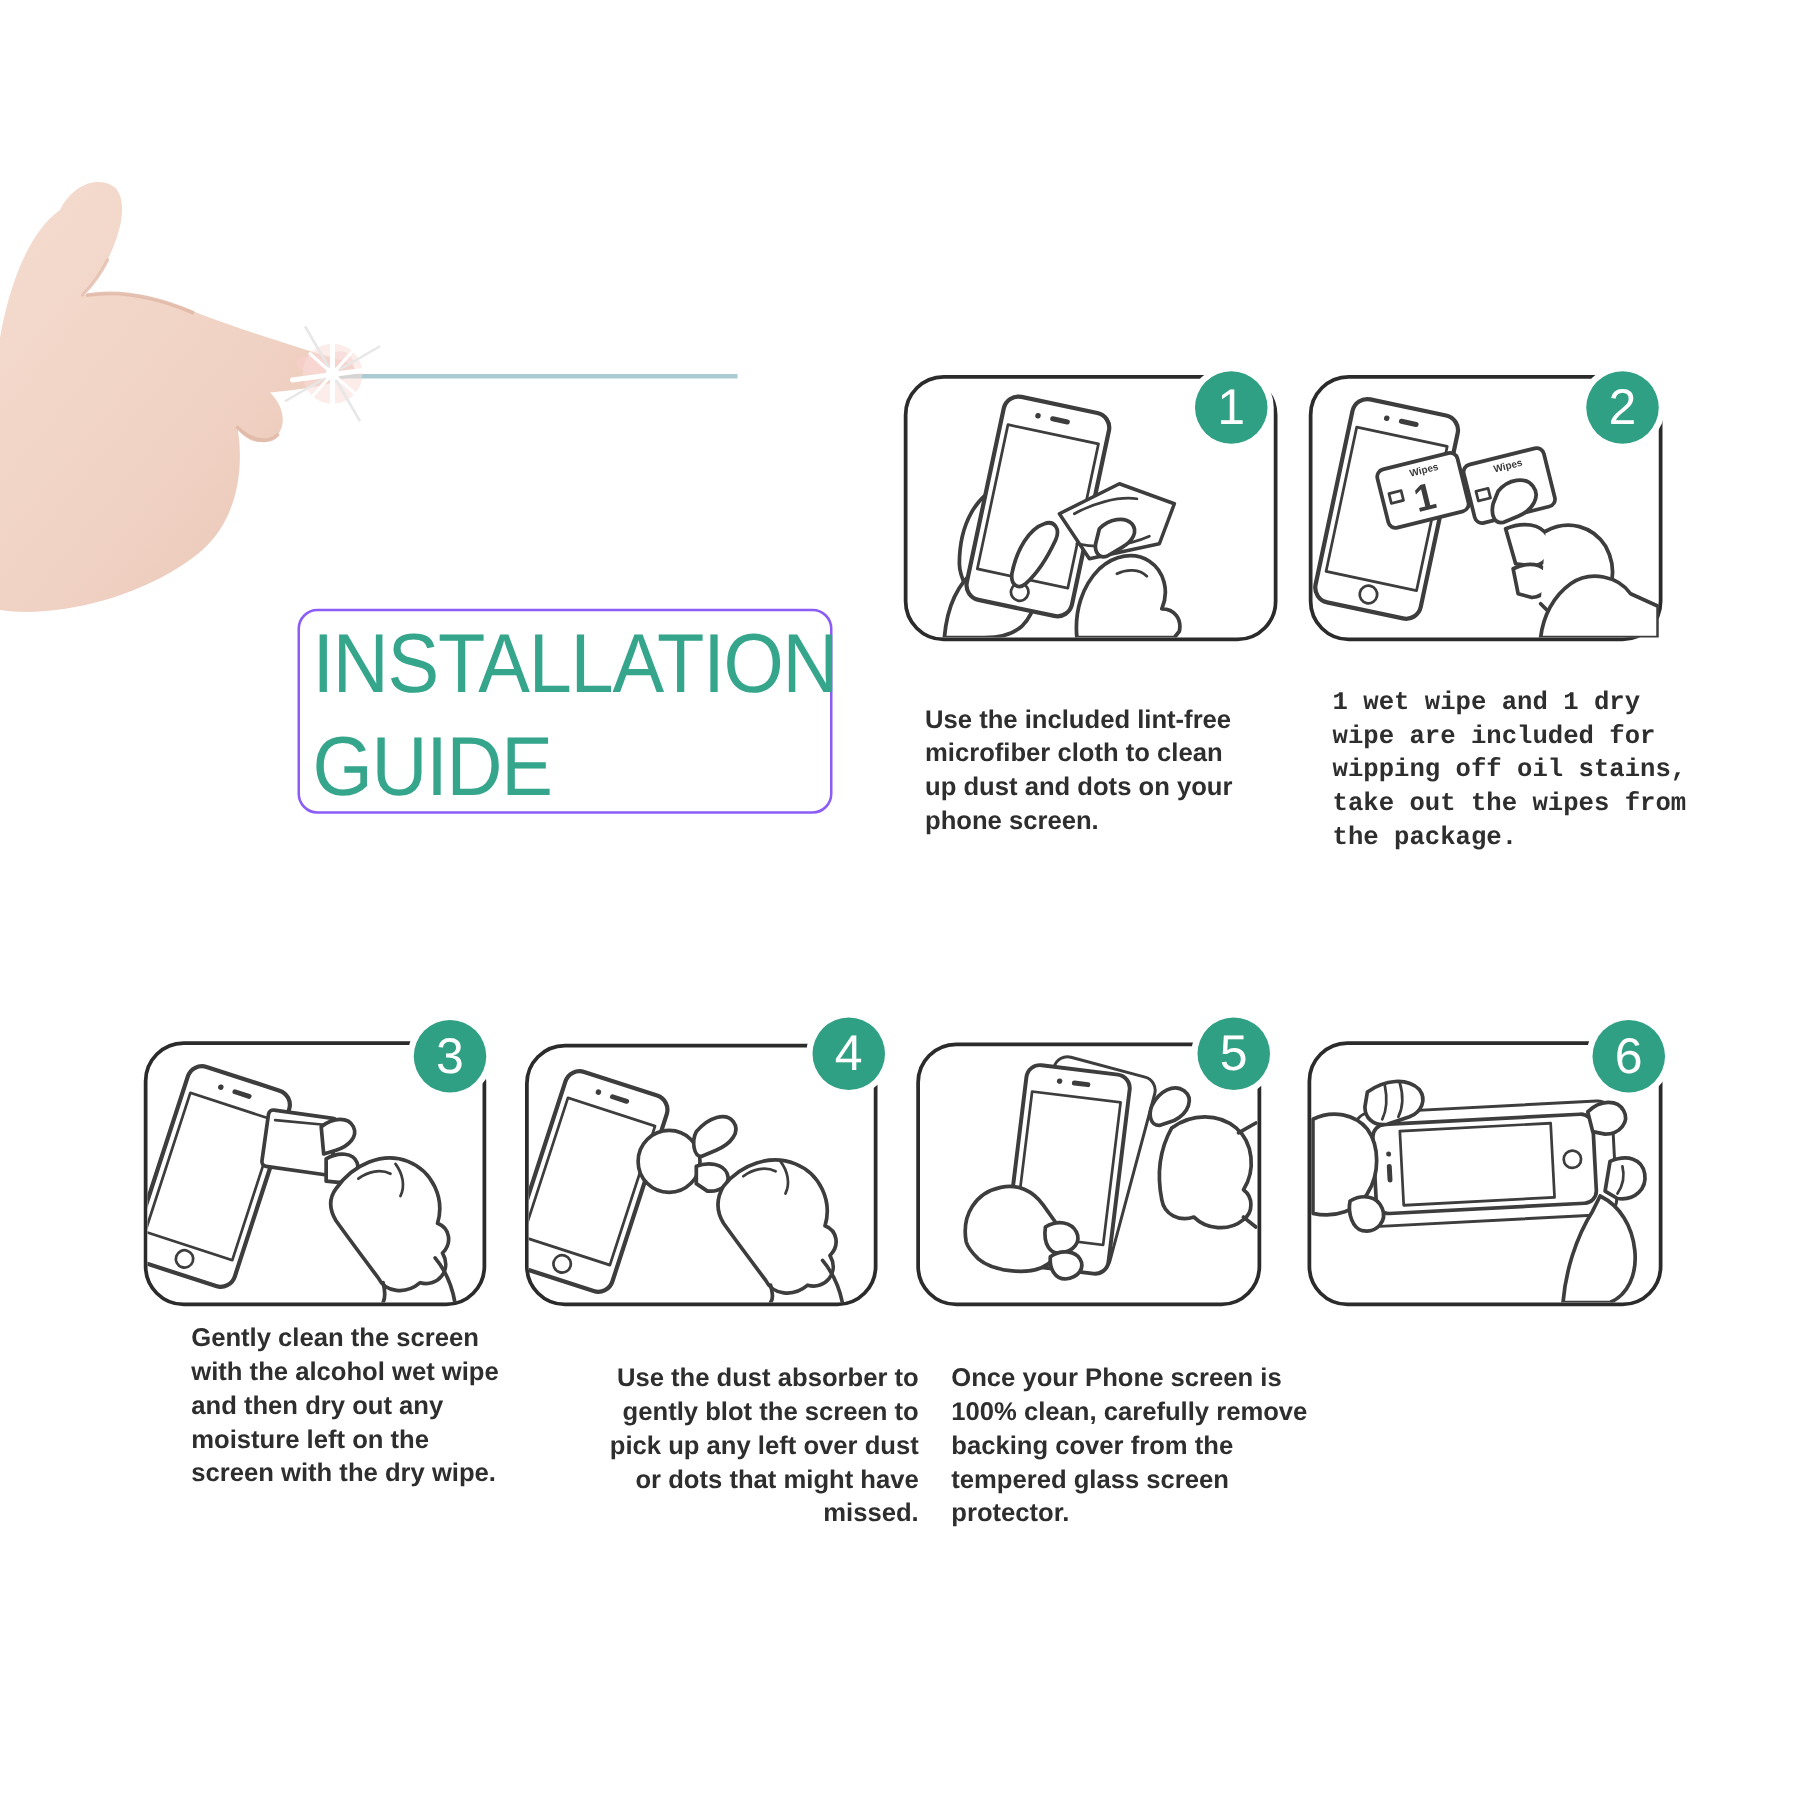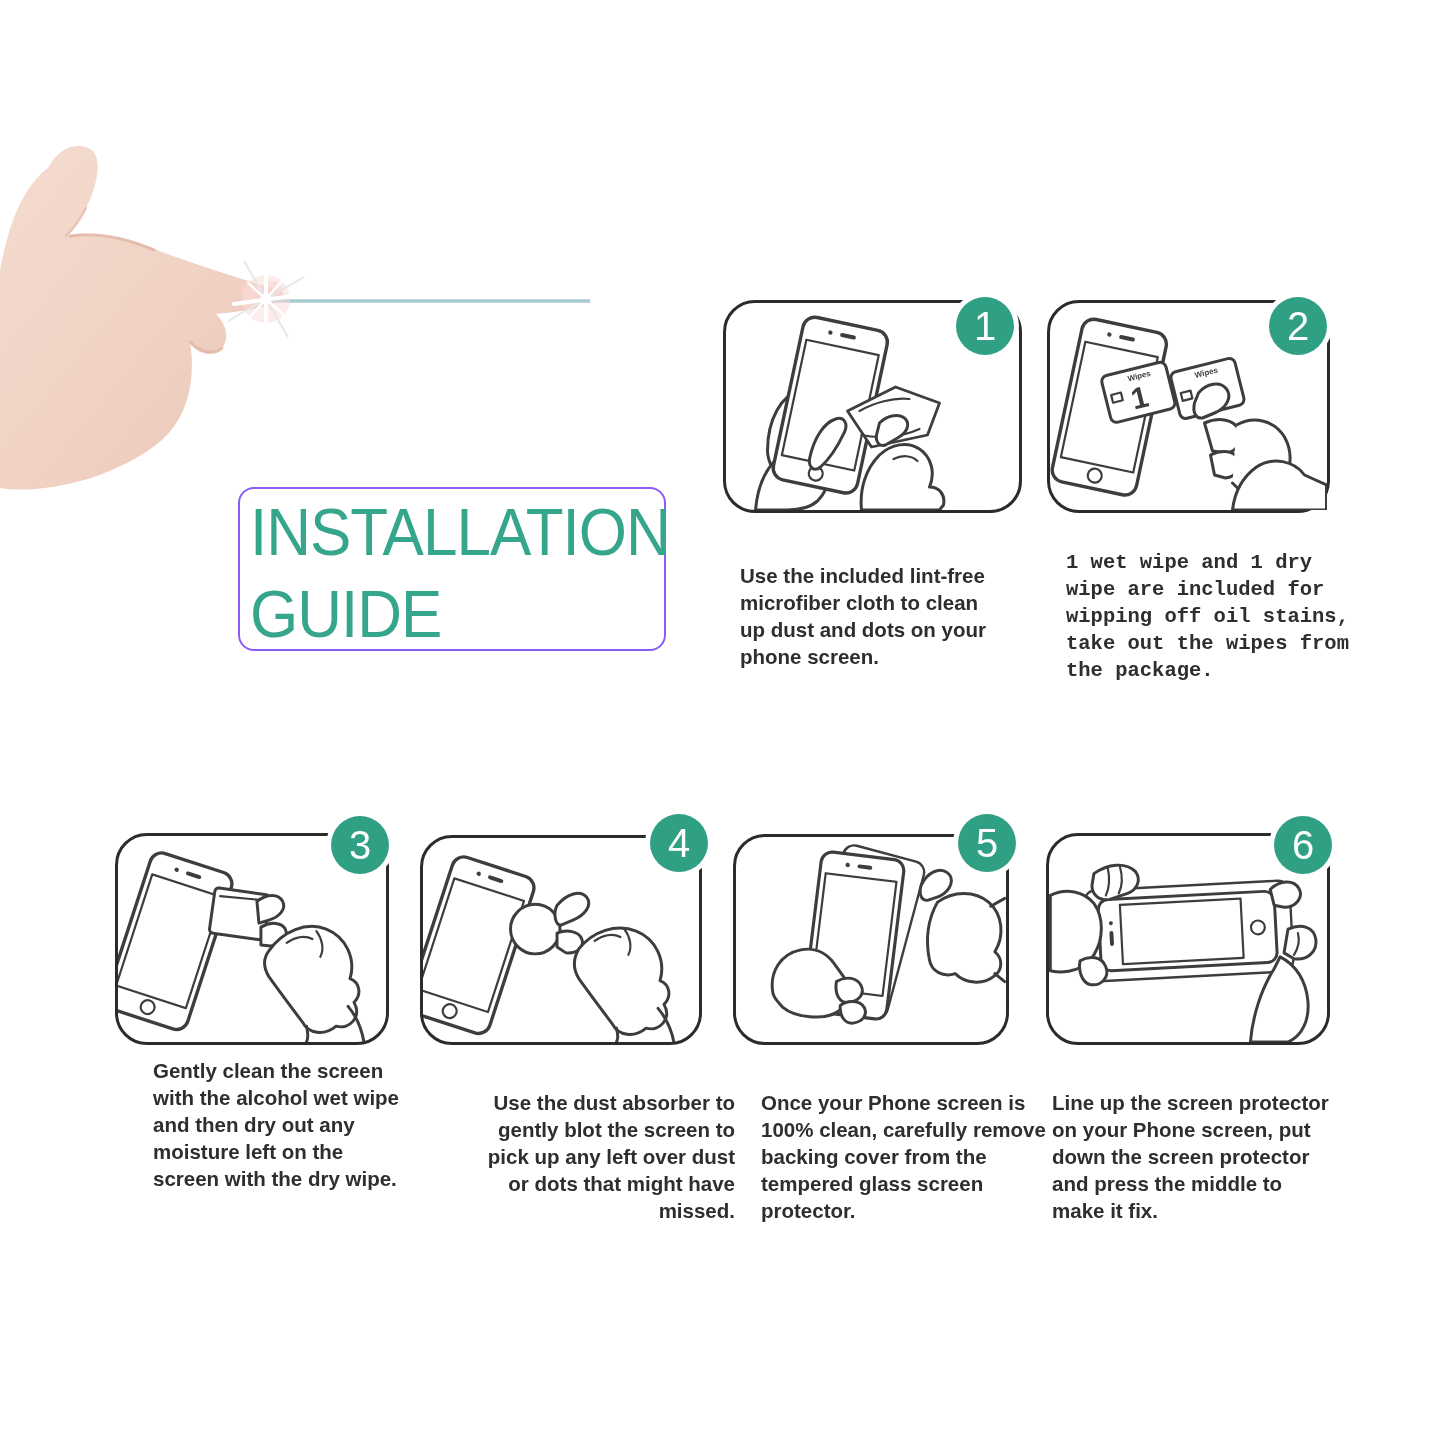--- a/index.html
+++ b/index.html
@@ -303,19 +303,14 @@
 
       <path class="la-fill" d="M222,54 C232,44 246,44 251,53 C256,62 248,72 236,72 L226,70 Z"></path>
       <path class="la-fill" d="M240,94 C254,88 266,92 268,104 C270,116 260,126 246,124 L236,118 Z"></path>
       <path class="la-fill" d="M232,122 C248,130 258,146 260,166 C262,186 254,202 240,208 L202,208 C204,184 212,156 226,134 Z"></path>
       <path class="la-thin" d="M250,98 C252,106 250,114 246,120"></path>
     </svg>
   </div>
   <div class="step-circle" style="left:1274px;top:816px;">
     <span>6</span>
   </div>
-  <div class="step-text" style="left:1052px;top:1089px;width:330px;">Line up the screen protector
-on your Phone screen, put
-down the screen protector
-and press the middle to
-make it fix.</div>
 
 </div>
 
 </body></html>

